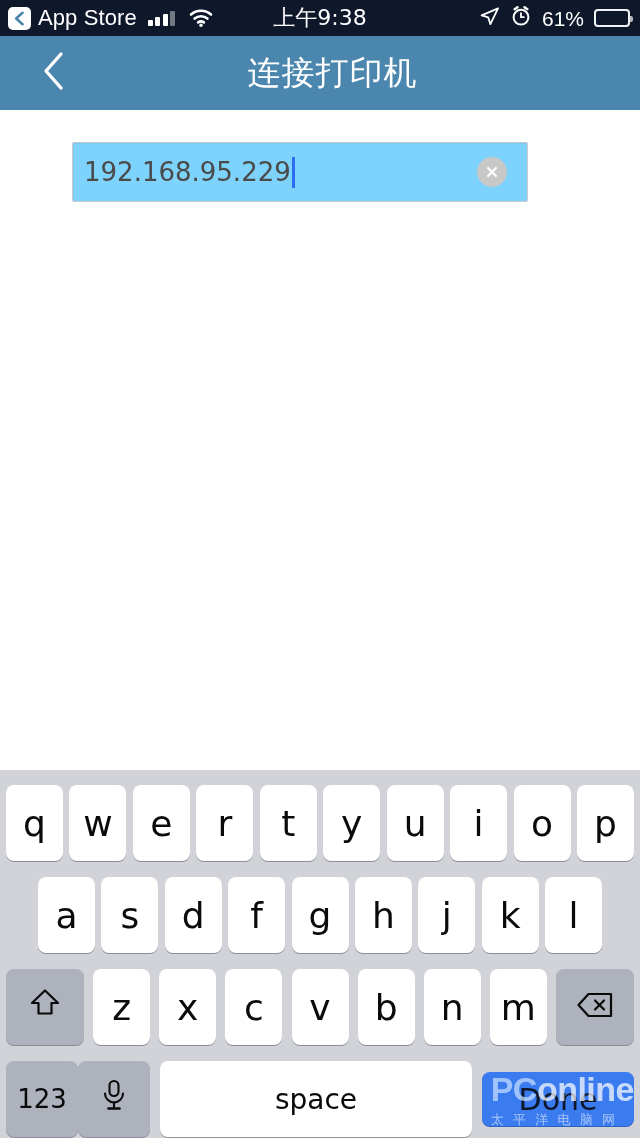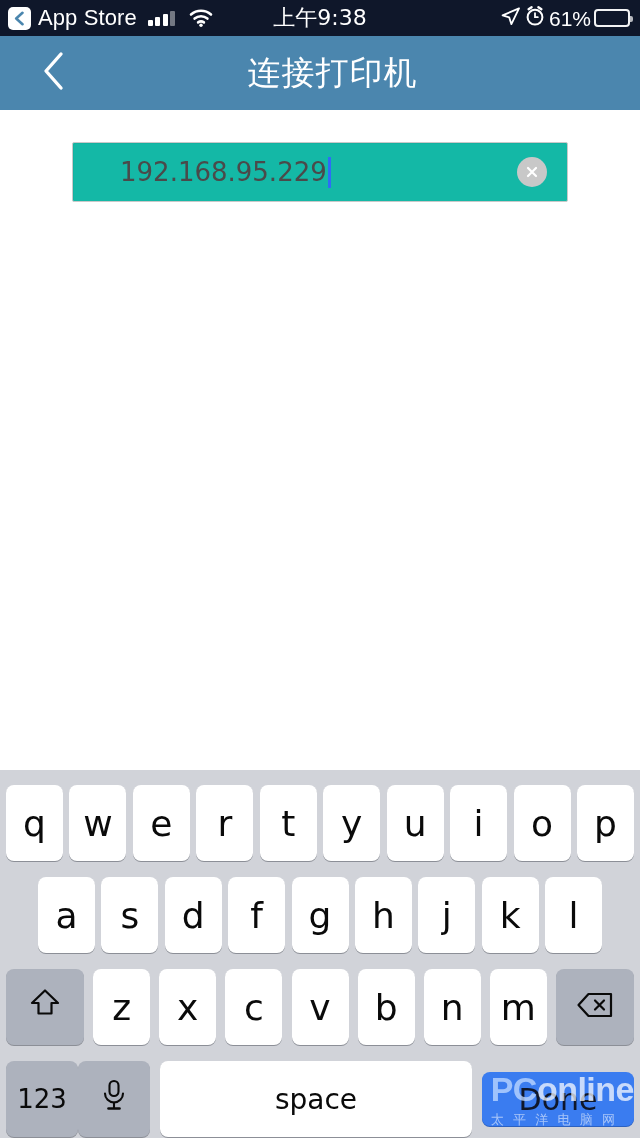--- a/index.html
+++ b/index.html
@@ -50,21 +50,21 @@
   .sb-center {
     position: absolute; left: 0; right: 0;
     text-align: center;
     font-size: 22px; color: #ffffff;
     line-height: 36px;
     font-family: "DejaVu Sans", "Liberation Sans", sans-serif;
     pointer-events: none;
   }
   .sb-right {
     position: absolute; right: 10px;
-    display: flex; align-items: center; gap: 3px;
+    display: flex; align-items: center; gap: 10px;
   }
   .sb-batt-pct { font-size: 21px; color: #ffffff; line-height: 21px; }
   .sb-batt {
     position: relative;
     width: 36px; height: 18px;
     border: 2px solid rgba(255,255,255,0.95);
     border-radius: 4px;
     padding: 2px;
   }
   .sb-batt::after {
@@ -100,26 +100,26 @@
   }
 
   
   #content {
     position: absolute; top: 110px; left: 0;
     width: 640px; height: 660px;
     background: #ffffff;
   }
   #ip-field-wrap {
     position: absolute; left: 72px; top: 32px;
-    width: 496px; height: 60px;
-    background: #14b8a6;
+    width: 456px; height: 60px;
+    background: #7dd3fc;
     border: 1px solid #c9c9c9;
     border-radius: 2px;
     box-shadow: inset 1px 1px 0 rgba(0,0,0,0.035);
-    display: flex; align-items: center; padding-left: 36px;
+    display: flex; align-items: center;
   }
   #ip-field-value {
     margin-left: 11px;
     font-size: 26px; color: #4a4a4a;
     font-family: "DejaVu Sans", "Liberation Sans", sans-serif;
     white-space: nowrap;
   }
   #ip-caret {
     width: 3px; height: 31px;
     background: #2e6cf6;

